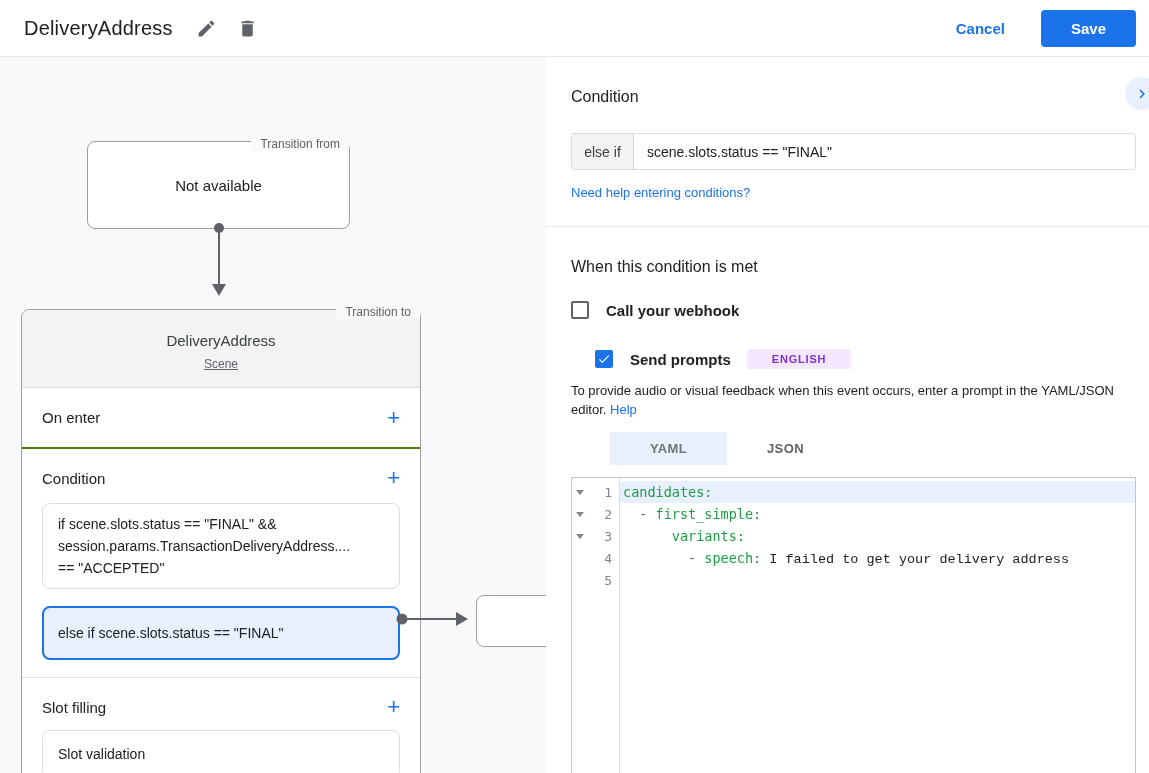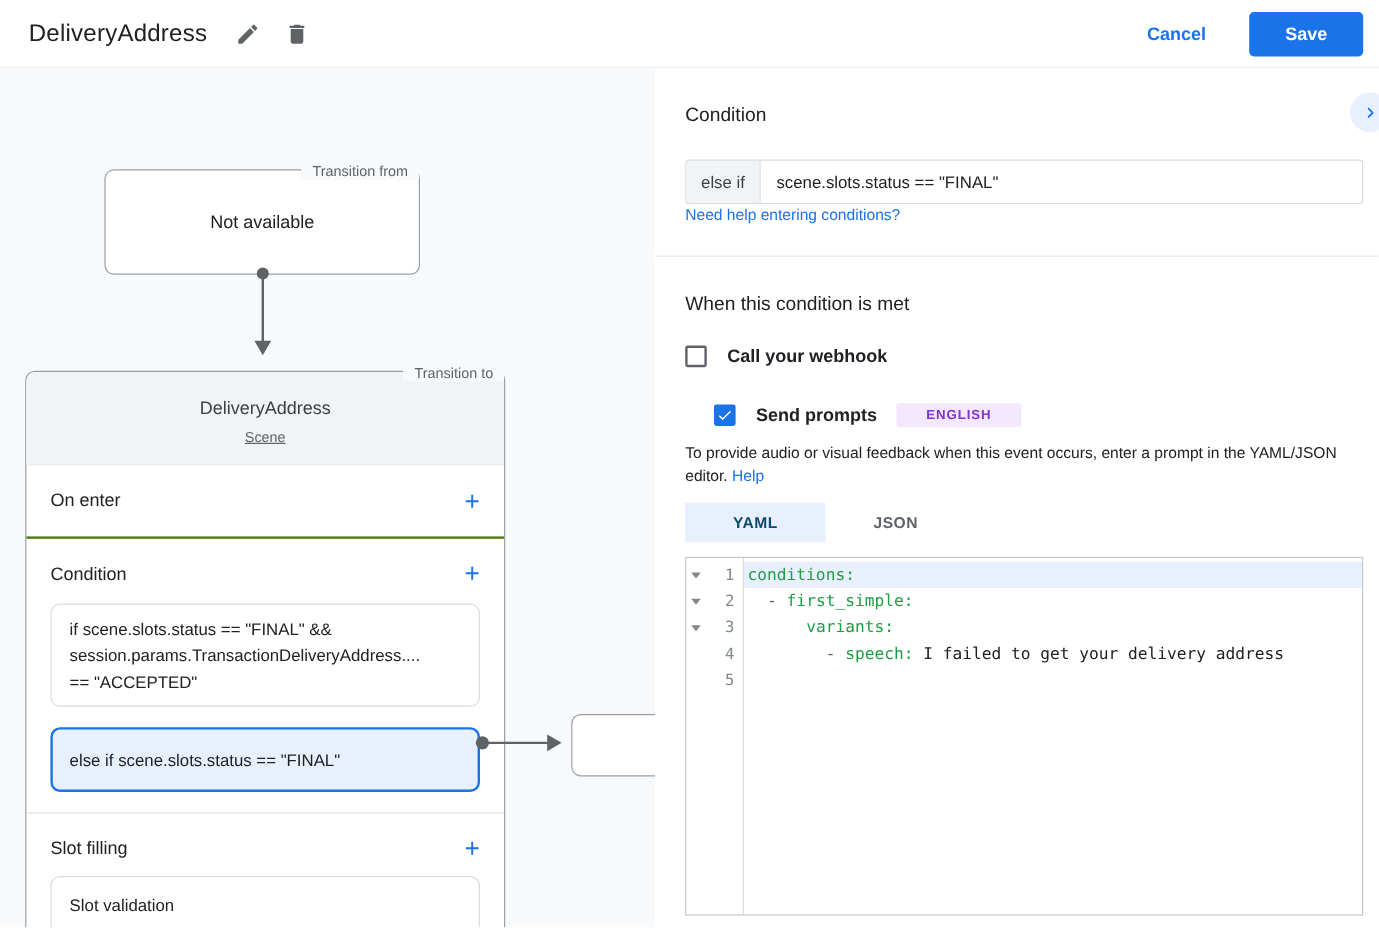--- a/index.html
+++ b/index.html
@@ -61,54 +61,54 @@
   .collapse-btn { position:absolute; top:20px; right:-9px; width:33px; height:33px; border-radius:50%;
     background:#e8f0fe; display:flex; align-items:center; justify-content:center; cursor:pointer; }
   .collapse-btn svg { width:18px; height:18px; fill:#1a73e8; }
   .cond-row { margin-top:27px; display:flex; height:37px; border:1px solid #dadce0; border-radius:3px;
     overflow:hidden; }
   .cond-prefix { width:62px; background:#f1f3f4; border-right:1px solid #dadce0; display:flex;
     align-items:center; justify-content:center; font-size:14px; color:#3c4043; flex:none; }
   .cond-input { flex:1; border:none; outline:none; padding:0 13px; font-size:14px; color:#202124;
     font-family:"Liberation Sans","DejaVu Sans",sans-serif; background:#fff; }
   .link { color:#1a73e8; font-size:13px; cursor:pointer; text-decoration:none; }
-  .help-link-row { }
+  .help-link-row { margin-top:13px; }
   .panel-divider { border:none; border-top:1px solid #e8eaed; margin:25px -13px 0 -25px; }
   .when-title { font-size:16px; color:#202124; margin-top:31px; }
   .check-row { display:flex; align-items:center; margin-top:25px; }
   .check-row.prompts { margin-top:30px;margin-left:24px; }
   .checkbox { width:18px; height:18px; border:2px solid #5f6368; border-radius:2px; background:#fff;
     flex:none; cursor:pointer; }
   .checkbox.checked { border:none; background:#1a73e8; display:flex; align-items:center;
     justify-content:center; }
   .checkbox.checked svg { width:14px; height:14px; fill:#fff; }
   .check-label { margin-left:17px; font-size:15px; font-weight:bold; color:#202124; }
   .lang-badge { margin-left:16px; background:#f3e8fd; color:#8430ce; font-size:11px; font-weight:bold;
     letter-spacing:.8px; padding:4px 25px; border-radius:2px; }
   .desc { margin-top:12px; font-size:13px; line-height:19px; color:#202124; max-width:578px; }
   .tabs { display:flex; margin-top:13px; }
   .tab { width:117px; height:33px; display:flex; align-items:center; justify-content:center;
     font-size:13px; font-weight:bold; letter-spacing:.4px; color:#5f6368; cursor:pointer; }
-  .tab.active { background:#e8f0fe; color:#0c4a6e; }
+  .tab.active { background:#e8f0fe; color:#737373;margin-left:39px; }
 
   
   .editor { margin-top:12px; border:1px solid #c4c7ca; height:299px; display:flex;
     font-family:"DejaVu Sans Mono","Liberation Mono",monospace; font-size:13.5px; background:#fff; }
   .gutter { width:48px; flex:none; border-right:1px solid #dadce0; padding-top:3px; }
   .gutter-row { height:22px; display:flex; align-items:center; }
   .fold { width:16px; display:flex; justify-content:center; }
   .fold-tri { width:0; height:0; border-left:4px solid transparent; border-right:4px solid transparent;
     border-top:5px solid #80868b; }
   .lnum { flex:1; text-align:right; padding-right:7px; color:#80868b; font-size:13px; }
   .code { flex:1; padding-top:3px; overflow:hidden; }
   .code-row { height:22px; line-height:22px; white-space:pre; padding-left:3px; }
   .code-row.hl { background:#e8f0fe; }
   .tok-key { color:#1e9e44; }
   .tok-punct { color:#5f6368; }
-  .tok-plain { color:#202124; }
+  .tok-plain { color:#202124;font-family:Liberation Mono, monospace; }
 </style>
 </head>
 <body>
 
 <div class="topbar">
   <div class="topbar-title">DeliveryAddress</div>
   <div class="icon-btn edit-btn">
     <span style="display:flex">
       <svg viewBox="0 0 24 24" width="21" height="21" fill="#5f6368">
           <path d="M3 17.25V21h3.75L17.81 9.94l-3.75-3.75L3 17.25zM20.71 7.04c.39-.39.39-1.02 0-1.41l-2.34-2.34c-.39-.39-1.02-.39-1.41 0l-1.83 1.83 3.75 3.75 1.83-1.83z"></path>
@@ -264,21 +264,21 @@
         <div class="gutter-row">
           <span class="fold"></span>
           <span class="lnum">4</span>
         </div>
         <div class="gutter-row">
           <span class="fold"></span>
           <span class="lnum">5</span>
         </div>
       </div>
       <div class="code">
-        <div class="code-row hl"><span class="tok-key">conditions:</span></div>
+        <div class="code-row hl"><span class="tok-key">candidates:</span></div>
         <div class="code-row"><span class="tok-punct">  - </span><span class="tok-key">first_simple:</span></div>
         <div class="code-row"><span class="tok-punct">      </span><span class="tok-key">variants:</span></div>
         <div class="code-row"><span class="tok-punct">        - </span><span class="tok-key">speech:</span><span class="tok-plain"> I failed to get your delivery address</span></div>
         <div class="code-row"></div>
       </div>
     </div>
 
   </div>
 </div>
 

